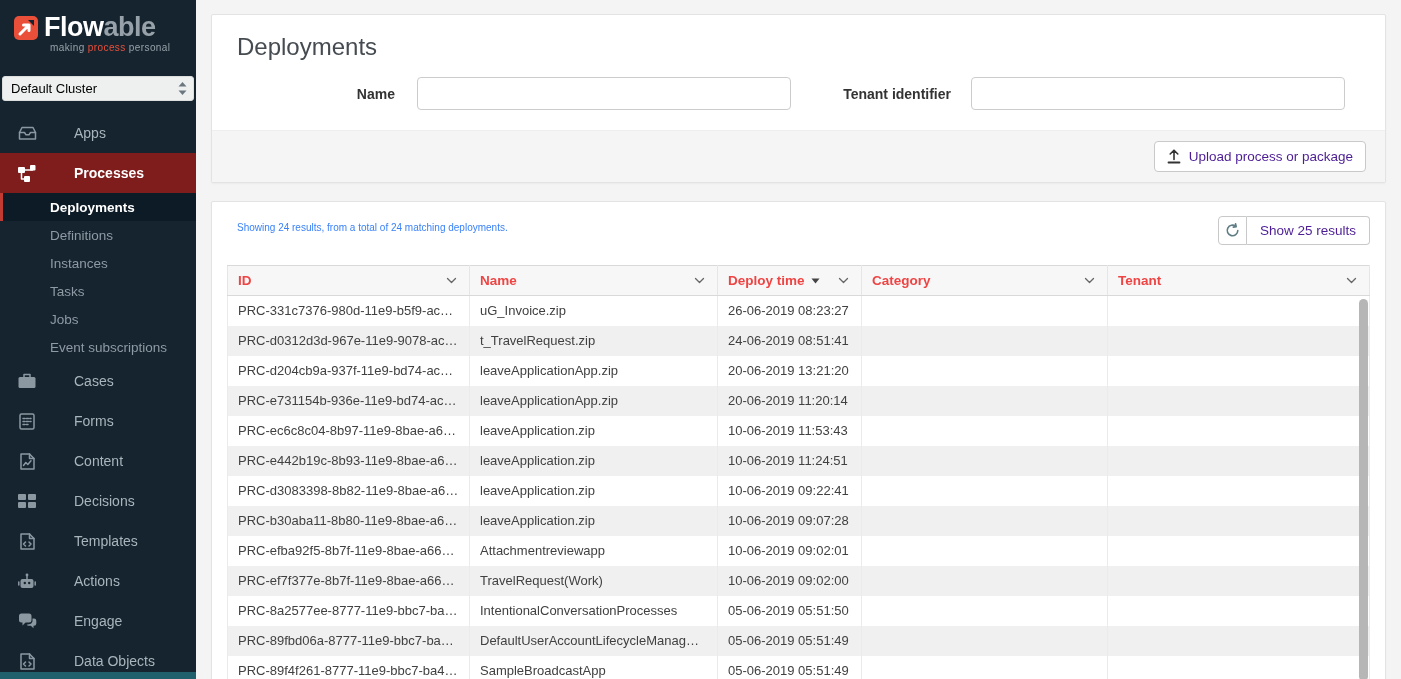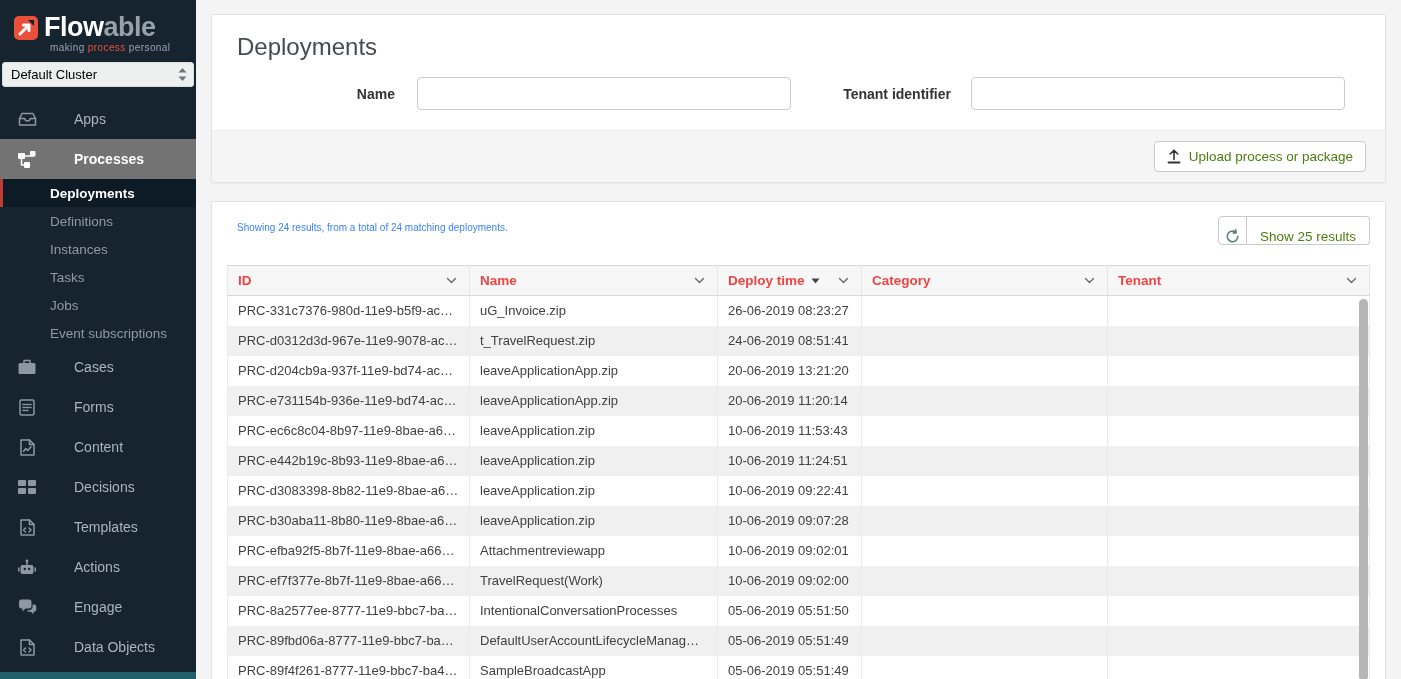--- a/index.html
+++ b/index.html
@@ -10,21 +10,21 @@
     background:#f4f4f4;
     color:#414141;
   }
   
   .sidebar {
     width:196px; min-width:196px; height:679px;
     background:#16242f;
     position:relative;
     overflow:hidden;
   }
-  .logo { padding:14px 0 12px 14px; height:61px; }
+  .logo { padding:14px 0 12px 14px; height:75px; }
   .logo-row { display:flex; align-items:center; }
   .logo-mark { width:24px; height:24px; margin-right:6px; }
   .brand { font-size:27px; font-weight:bold; letter-spacing:-0.5px; line-height:1; }
   .brand .flow { color:#ffffff; }
   .brand .able { color:#97a1a9; }
   .tagline { font-size:10px; color:#97a1a9; padding-left:36px; margin-top:1px; letter-spacing:0.4px; }
   .tagline .accent { color:#ea4f3a; }
   .cluster-wrap { position:relative; margin:1px 2px 12px 2px; }
   .cluster-select {
     width:100%; height:25px;
@@ -34,21 +34,21 @@
     cursor:pointer;
   }
   .cluster-arrows { position:absolute; right:7px; top:6px; }
   .nav-item {
     height:40px; display:flex; align-items:center;
     padding-left:17px; cursor:pointer;
     color:#a9b5bd; font-size:14px;gap:24px;
   }
   .nav-item .nav-ico { width:20px; display:flex; justify-content:center; }
   .nav-item .nav-label { margin-left:13px; }
-  .nav-item.active-section { background:#737373; color:#ffffff; font-weight:bold; }
+  .nav-item.active-section { background:#7f1d1d; color:#ffffff; font-weight:bold; }
   .sub-item {
     height:28px; display:flex; align-items:center;
     padding-left:50px; cursor:pointer;
     color:#8e9aa4; font-size:13.5px;
   }
   .sub-item.active {
     background:#0d1b26; color:#ffffff; font-weight:bold;
     border-left:3px solid #c23b33; padding-left:47px;
   }
   .sidebar-bottom-strip { position:absolute; bottom:0; left:0; width:196px; height:7px; background:#20606d; }
@@ -75,23 +75,23 @@
     border:1px solid #cccccc; border-radius:4px;
     font-size:14px; padding:0 10px; color:#414141; outline:none;
     font-family:"Liberation Sans", sans-serif;
   }
   .card-footer {
     margin:20px -25px 0 -25px;
     background:#f5f5f5; border-top:1px solid #eeeeee;
     padding:10px 19px; text-align:right;
   }
   .btn {
-    display:inline-flex; align-items:flex-end; justify-content:center;
+    display:inline-flex; align-items:center; justify-content:center;
     background:#ffffff; border:1px solid #c9c9c9; border-radius:4px;
-    font-size:13.5px; color:#4d7c0f; cursor:pointer;
+    font-size:13.5px; color:#4c1d95; cursor:pointer;
     font-family:"Liberation Sans", sans-serif;
   }
   .btn-upload { padding:7px 12px; gap:8px; }
   
   .card-results { margin-top:18px; padding:14px 15px; height:520px; }
   .results-bar { display:flex; align-items:flex-start; }
   .results-summary { margin-left:10px; padding-top:6px; font-size:10px; color:#3b82f6; }
   .btn-group { margin-left:auto; display:flex; }
   .btn-refresh { width:29px; height:29px; border-radius:4px 0 0 4px; }
   .btn-show { height:29px; padding:0 13px; border-radius:0 4px 4px 0; border-left:none; }

